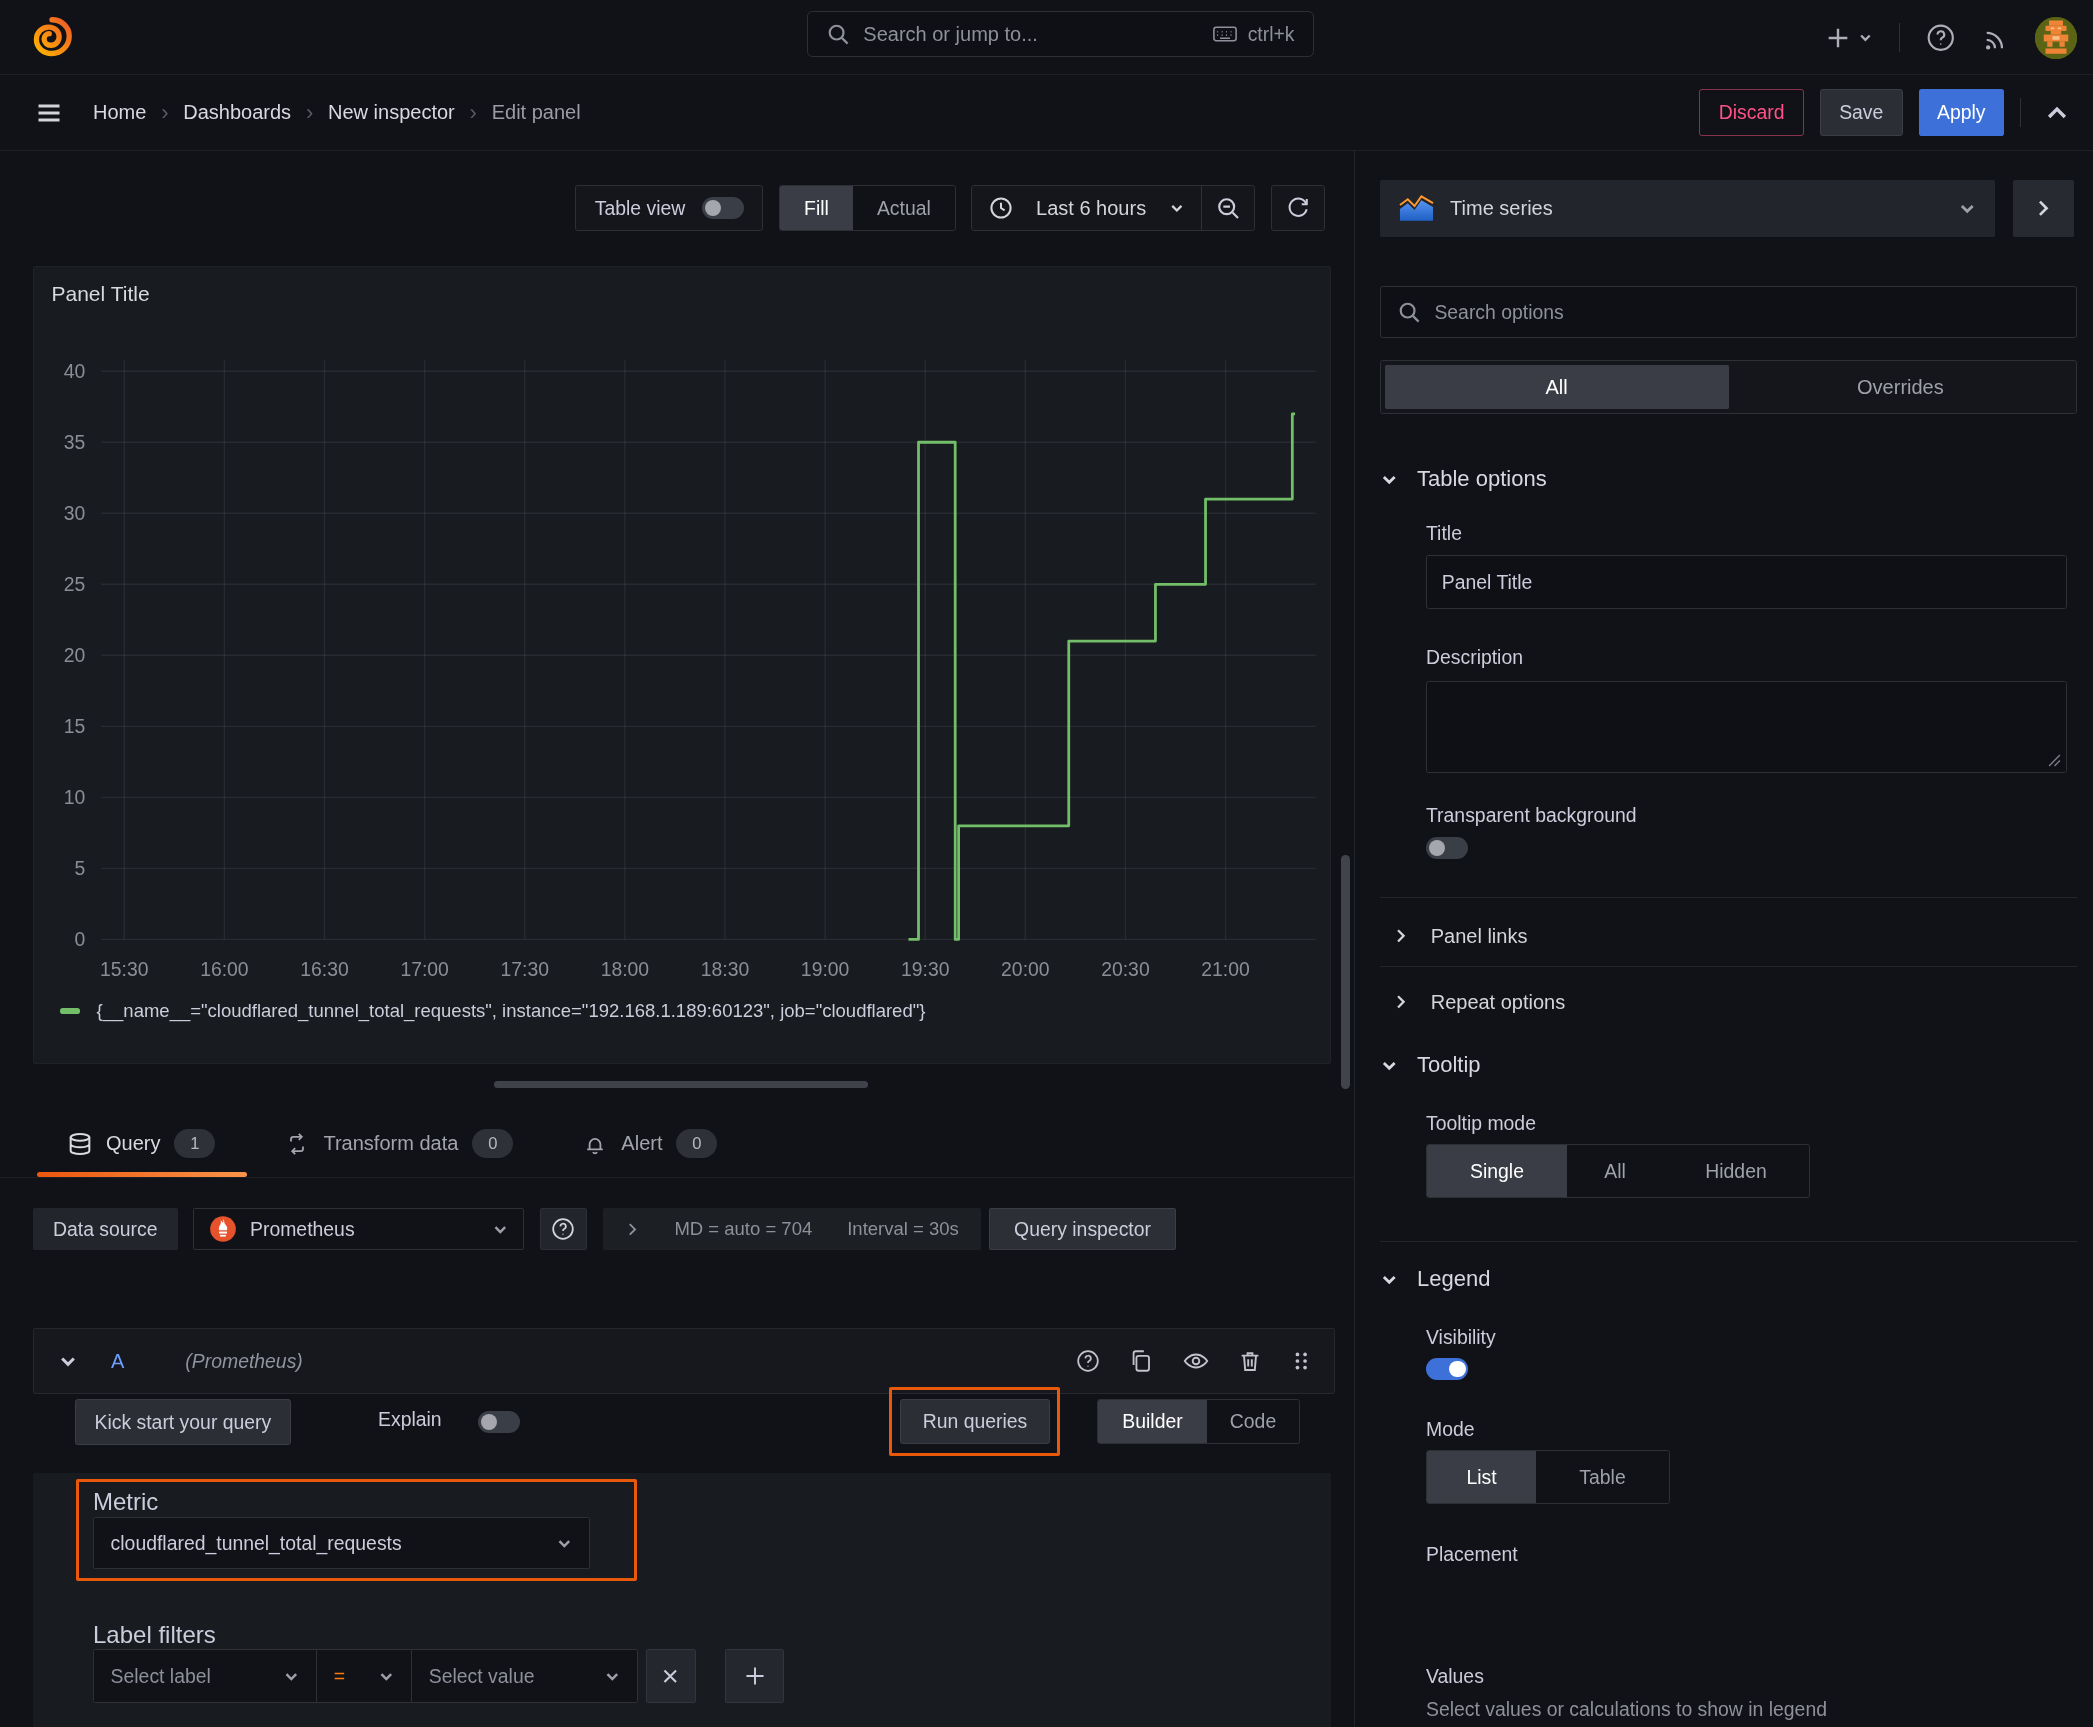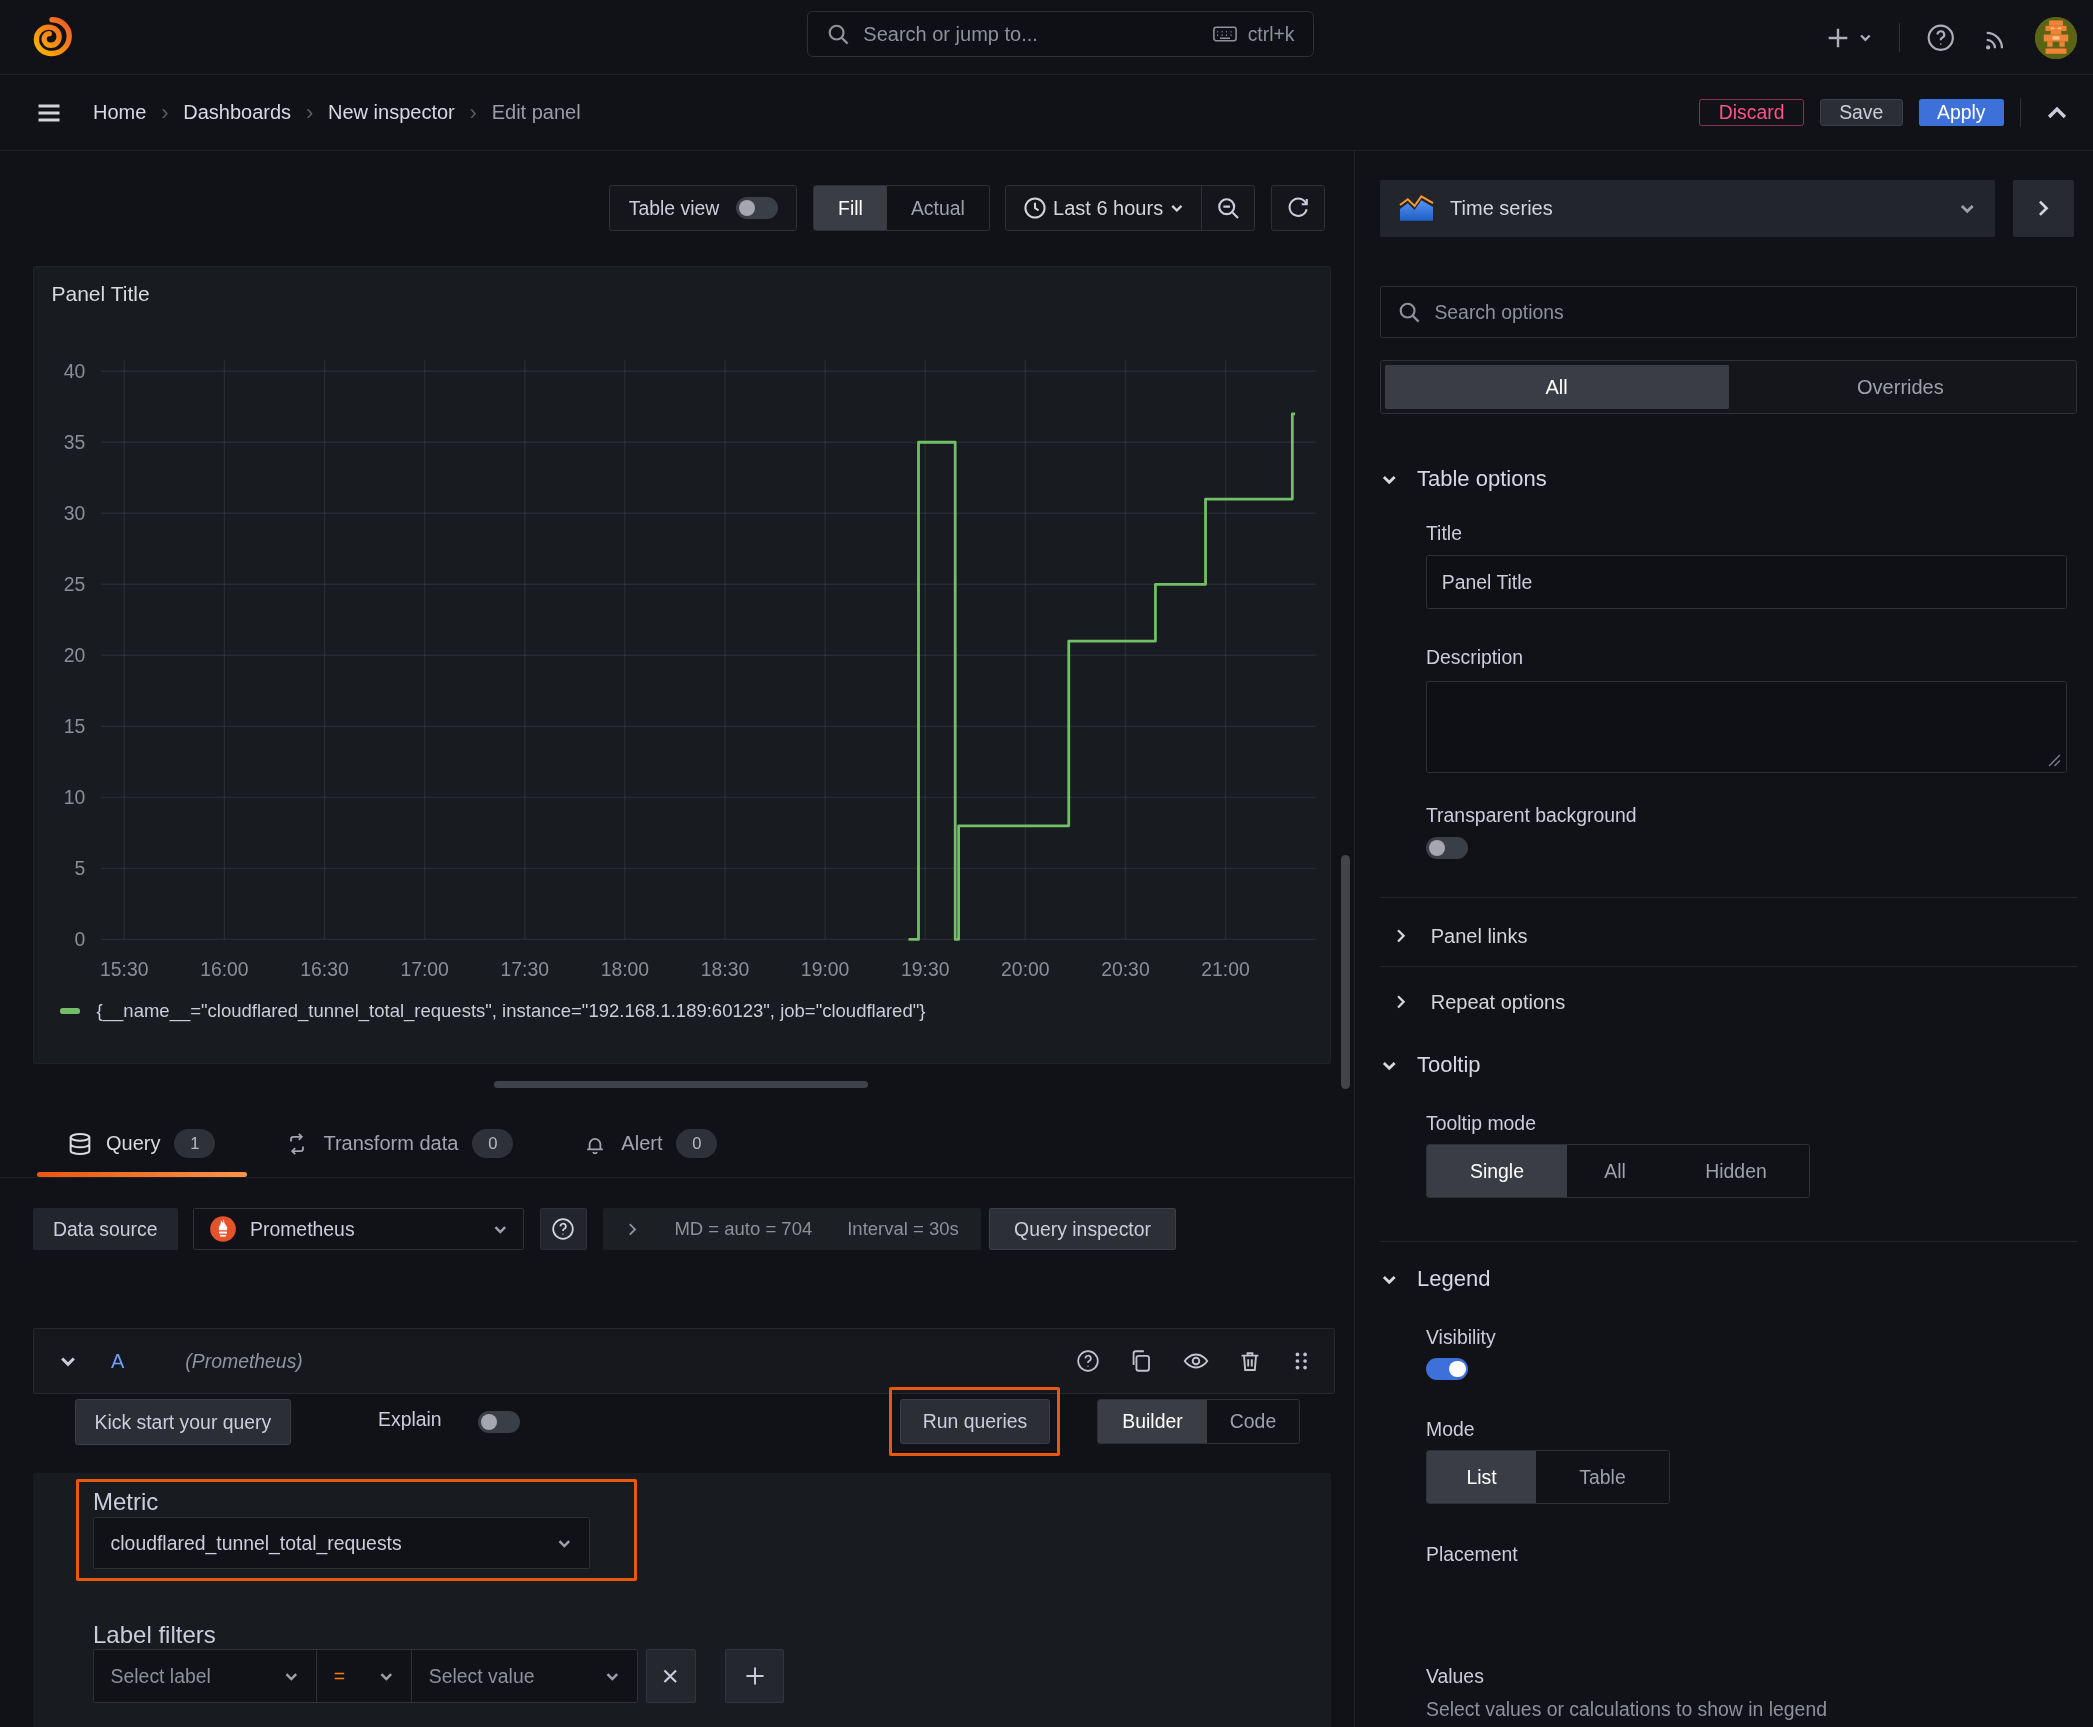--- a/index.html
+++ b/index.html
@@ -21,39 +21,39 @@
   .avatar { width:42px; height:42px; border-radius:50%; background:#5a6414; overflow:hidden; }
 
   
   #crumbbar { position:absolute; top:75px; left:0; right:0; height:76px; display:flex; align-items:center; padding:0 15.7px 0 28px; border-bottom:0.9px solid #1d2025; }
   .hamburger { width:41px; height:41px; display:flex; align-items:center; justify-content:center; color:#d3d4da; cursor:pointer; }
   .breadcrumb { display:flex; align-items:center; gap:14.8px; margin-left:24px; font-size:20px; }
   .breadcrumb .bc { color:#d8d9e0; cursor:pointer; }
   .breadcrumb .bc.current { color:#9b9ca4; cursor:default; }
   .breadcrumb .sep { color:#585b63; font-size:22px; }
   .crumb-actions { margin-left:auto; display:flex; align-items:center; gap:15.7px; }
-  .btn { display:inline-flex; align-items:center; justify-content:center; height:27px; padding:0 18.5px; border-radius:2.8px; font-size:19.4px; font-weight:500; border:0.9px solid transparent; cursor:pointer; white-space:nowrap; }
+  .btn { display:inline-flex; align-items:center; justify-content:center; height:47px; padding:0 18.5px; border-radius:2.8px; font-size:19.4px; font-weight:500; border:0.9px solid transparent; cursor:pointer; white-space:nowrap; }
   .btn-secondary { background:#2b2e35; border-color:#3b3e45; color:#ccccdc; }
   .btn-outline-pink { background:transparent; border:0.9px solid; }
   .btn-blue { color:#fff; border:none; }
   .collapse-btn { width:41px; height:41px; display:flex; align-items:center; justify-content:center; color:#ccccdc; cursor:pointer; }
 
   
   #main { position:absolute; top:150px; left:0; right:0; bottom:0; }
   #edit { position:absolute; left:0; top:0; width:1354px; height:100%; }
   #sidebar { position:absolute; left:1354px; top:0; right:0; height:100%; border-left:0.9px solid #22252a; }
 
   
   .panel-toolbar { position:absolute; top:35px; right:29px; height:46px; display:flex; align-items:stretch; gap:15.7px; }
   .tv-group { display:flex; align-items:center; gap:16.6px; padding:0 18.5px; border:0.9px solid #2e3036; border-radius:2.8px; font-size:19.4px; color:#ccccdc; background:#14161b; }
   .seg { display:flex; align-items:stretch; border:0.9px solid #2e3036; border-radius:2.8px; background:#101218; overflow:hidden; }
   .seg .opt { display:flex; align-items:center; justify-content:center; font-size:19.4px; color:#9fa1a9; padding:0 24px; cursor:pointer; white-space:nowrap; }
   .seg .opt.sel { background:#3a3d45; color:#fff; }
   .time-group { display:flex; align-items:stretch; border:0.9px solid #2e3036; border-radius:2.8px; background:#14161b; }
-  .time-btn { display:flex; align-items:center; gap:6px; padding:0 16.6px; font-size:20px; color:#d4d5db; cursor:pointer; }
+  .time-btn { display:flex; align-items:center; gap:23px; padding:0 16.6px; font-size:20px; color:#d4d5db; cursor:pointer; }
   .tg-div { width:0.9px; background:#2e3036; }
   .sq-btn { display:flex; align-items:center; justify-content:center; width:52px; color:#ccccdc; cursor:pointer; }
   .refresh-box { display:flex; border:0.9px solid #2e3036; border-radius:2.8px; background:#14161b; }
 
   
   .panel { position:absolute; left:33px; top:116px; width:1298px; height:798px; background:#181b1f; border:0.9px solid #202227; border-radius:1.8px; }
   .panel-title { position:absolute; left:17.5px; top:14.8px; font-size:21px; font-weight:500; color:#d9dae0; }
   #chart-svg { position:absolute; left:0; top:0; }
   .legend { position:absolute; left:26px; top:733px; display:flex; align-items:center; gap:16.6px; cursor:pointer; }
   .legend .swatch { width:20px; height:5.5px; border-radius:2.8px; }

